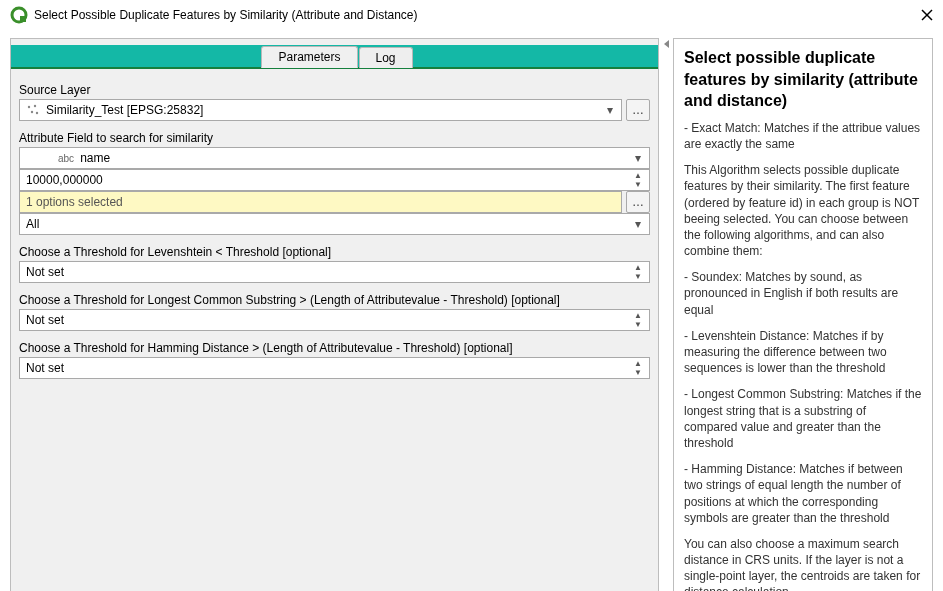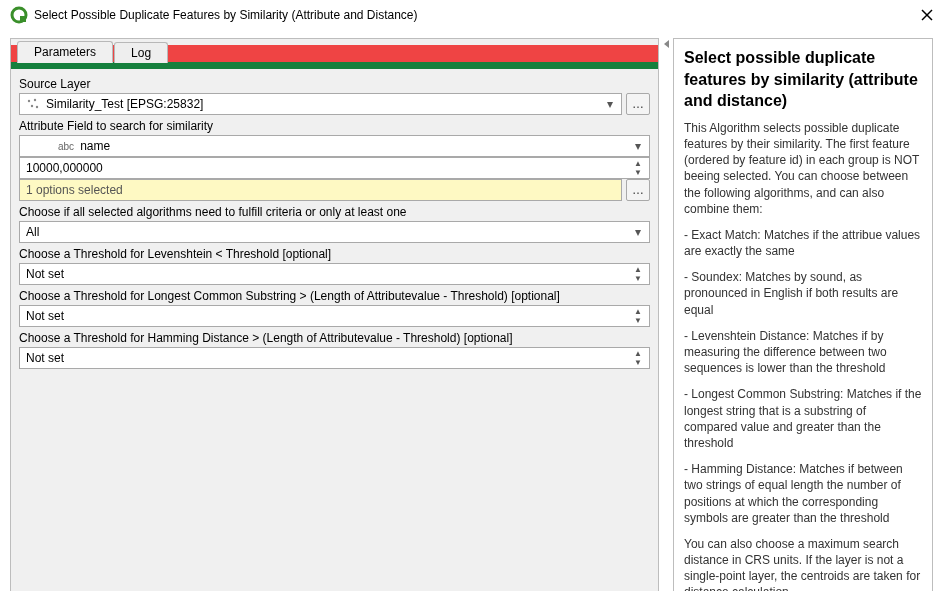--- a/index.html
+++ b/index.html
@@ -68,41 +68,42 @@
     font-size: 16px;
     font-weight: bold;
   }
   .right-pane p { margin: 0 0 10px 0; color: #333; }
   .tabs {
     display: flex;
     align-items: flex-end;
     height: 24px;
     padding-left: 6px;
     margin-top: 6px;
-    border-bottom: 7px solid #15803d;
-    background: #ef4444;
+    border-bottom: 2px solid #15803d;
+    background: #14b8a6;
+    justify-content: center;
   }
   .tab {
     padding: 3px 16px;
     border: 1px solid #b8b8b8;
     border-bottom: none;
     background: #eeeeee;
     margin-right: 1px;
     border-radius: 3px 3px 0 0;
     position: relative;
     bottom: -1px;
     cursor: pointer;
   }
   .tab.active { background: #f0f0f0; border-bottom: 1px solid #f0f0f0; }
   .form-body {
     flex: 1;
     padding: 4px 8px 8px 8px;
     overflow: auto;
   }
-  .field-label { margin: 4px 0 2px 0; }
+  .field-label { margin: 10px 0 2px 0; }
   .row { display: flex; align-items: stretch; gap: 4px; }
   .select, .input, .spin, .disabled-box {
     flex: 1;
     height: 22px;
     border: 1px solid #a9a9a9;
     background: #fff;
     display: flex;
     align-items: center;
     padding: 0 6px;
     border-radius: 0;
@@ -222,21 +223,20 @@
           </div>
         </div>
 
         <div class="row">
           <div class="disabled-box">
             <span>1 options selected</span>
           </div>
           <div class="btn-sq">…</div>
         </div>
 
-        <div class="field-label">Choose if all selected algorithms need to fulfill criteria or only at least one</div>
         <div class="row">
           <div class="select">
             <span>All</span>
             <span class="chev">▾</span>
           </div>
         </div>
 
         <div class="field-label">Choose a Threshold for Levenshtein &lt; Threshold [optional]</div>
         <div class="row">
           <div class="spin">
@@ -272,22 +272,22 @@
 
       </div>
     </div>
 
     <div class="splitter">
       <div class="collapse-arrow"></div>
     </div>
 
     <div class="right-pane">
       <h2>Select possible duplicate features by similarity (attribute and distance)</h2>
+      <p>- Exact Match: Matches if the attribue values are exactly the same</p>
       <p>This Algorithm selects possible duplicate features by their similarity. The first feature (ordered by feature id) in each group is NOT beeing selected. You can choose between the following algorithms, and can also combine them:</p>
-      <p>- Exact Match: Matches if the attribue values are exactly the same</p>
       <p>- Soundex: Matches by sound, as pronounced in English if both results are equal</p>
       <p>- Levenshtein Distance: Matches if by measuring the difference between two sequences is lower than the threshold</p>
       <p>- Longest Common Substring: Matches if the longest string that is a substring of compared value and greater than the threshold</p>
       <p>- Hamming Distance: Matches if between two strings of equal length the number of positions at which the corresponding symbols are greater than the threshold</p>
       <p>You can also choose a maximum search distance in CRS units. If the layer is not a single-point layer, the centroids are taken for distance calculation.</p>
     </div>
 
   </div>
 
 </div>

